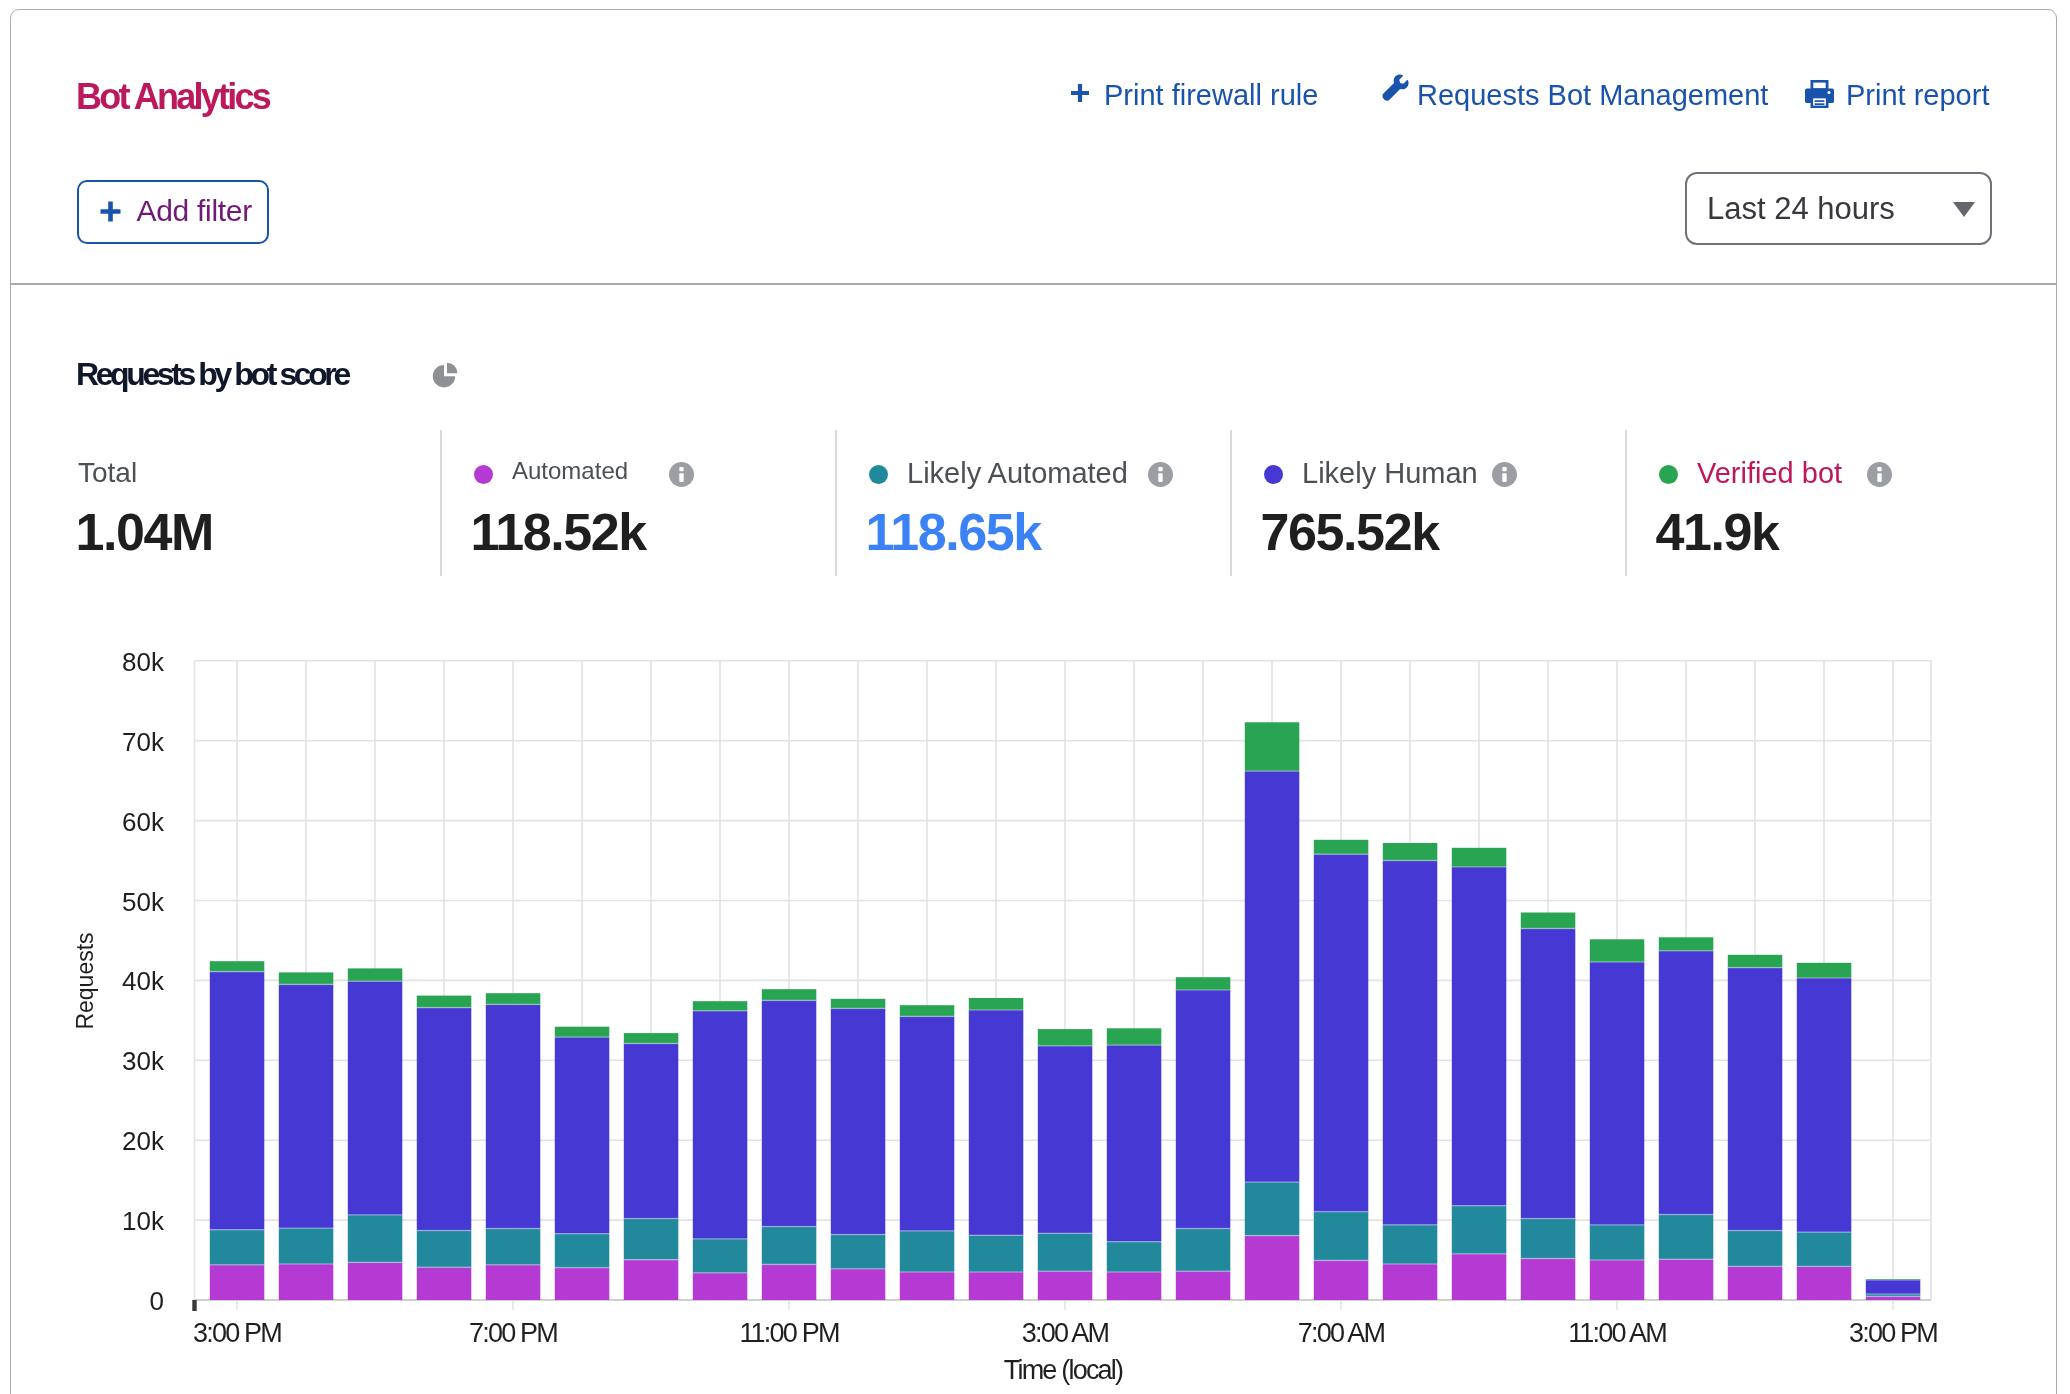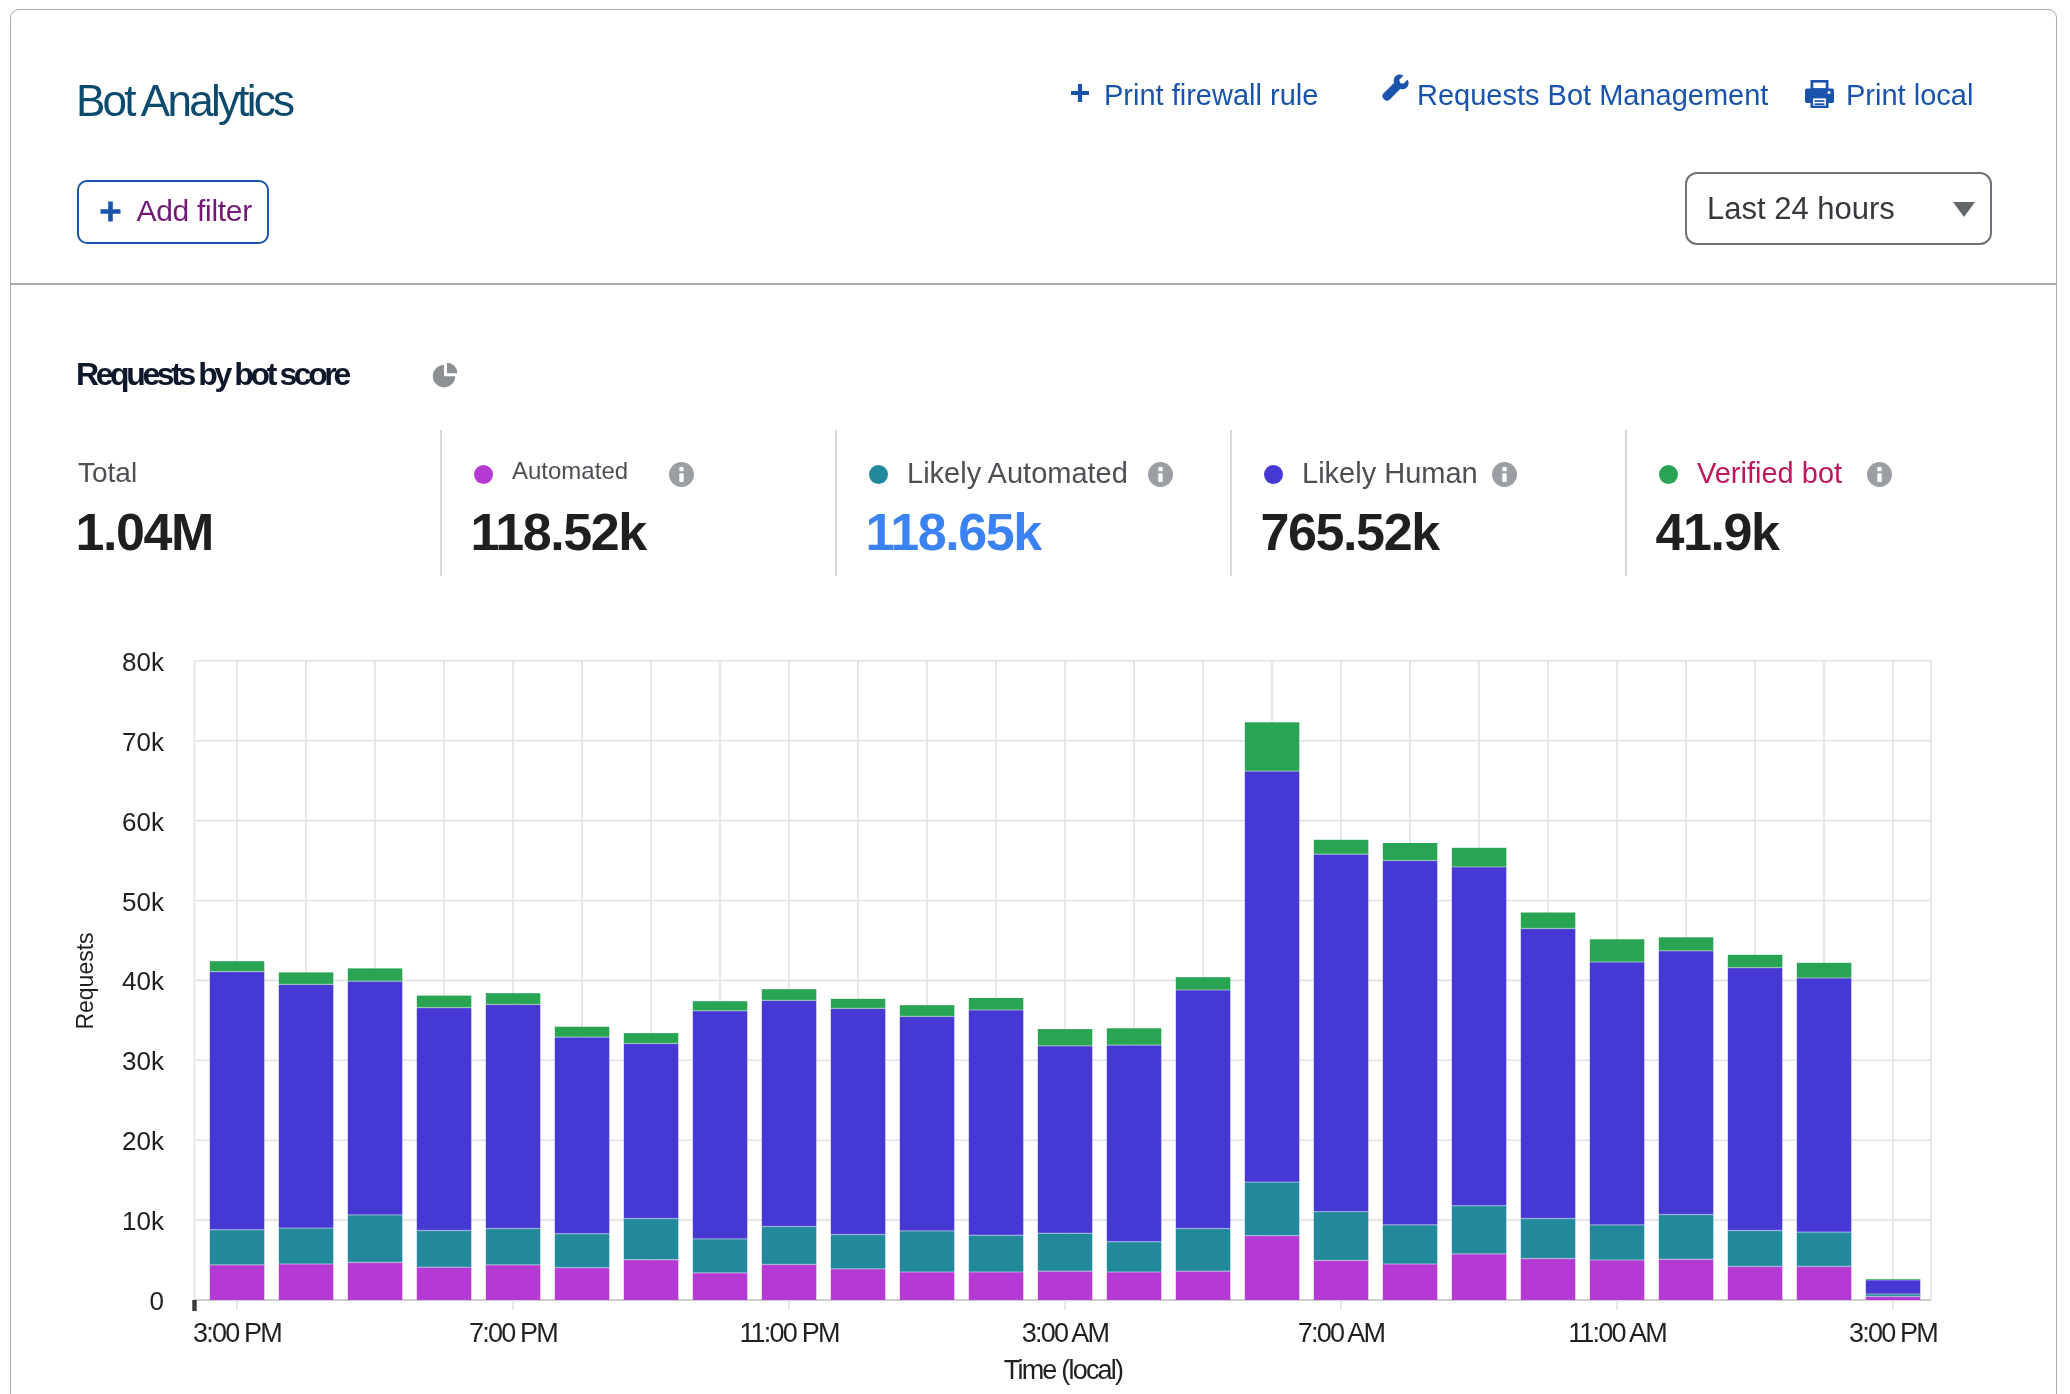--- a/index.html
+++ b/index.html
@@ -6,41 +6,41 @@
   html,body { width:2070px; height:1394px; background:#fff;
     font-family:"Liberation Sans", sans-serif; overflow:hidden; position:relative; }
   .abs { position:absolute; }
 </style>
 </head>
 <body>
 
 <div class="abs" style="left:10.2px;top:8.8px;width:2046.8px;height:1400px;border:1.7px solid #ababab;border-radius:9px 9px 0 0;background:#fff"></div>
 <div class="abs" style="left:10.2px;top:283.3px;width:2046.8px;height:1.7px;background:#ababab"></div>
 
-<div class="abs" style="left:76px;top:79.2px;font-size:44px;font-weight:400;color:#0c4a6e;letter-spacing:-2.75px">Bot Analytics</div>
+<div class="abs" style="left:76px;top:79.2px;font-size:36px;font-weight:700;color:#be185d;letter-spacing:-2.75px">Bot Analytics</div>
 
 <svg width="22" height="22" viewBox="0 0 22 22" style="position:absolute;left:1069px;top:82px">
     <path d="M11 2 V20 M2 11 H20" stroke="#1a53ac" stroke-width="4.2"></path>
   </svg>
 <div class="abs" style="left:1104px;top:80.6px;font-size:29px;color:#1a53ac">Print firewall rule</div>
 <svg width="30" height="30" viewBox="0 0 24 24" style="position:absolute;left:1381px;top:74px">
     <path fill="#1a53ac" d="M21.6 5.2c-.1-.4-.6-.5-.9-.2l-2.8 2.8-2.6-.7-.7-2.6 2.8-2.8c.3-.3.2-.8-.2-.9C15.3-.1 13 .4 11.6 1.8c-1.4 1.4-1.8 3.5-1.2 5.3L1.9 15.6c-1.1 1.1-1.1 2.9 0 4l.9.9c1.1 1.1 2.9 1.1 4 0l8.5-8.5c1.8.6 3.9.2 5.3-1.2 1.4-1.4 1.9-3.7 1-5.6z"></path>
   </svg>
 <div class="abs" style="left:1417px;top:80.6px;font-size:29px;color:#1a53ac">Requests Bot Management</div>
 <svg width="29" height="28" viewBox="0 0 29 28" style="position:absolute;left:1805px;top:80px">
     <rect x="5.5" y="0" width="18" height="10.5" fill="#1a53ac"></rect>
     <rect x="8.3" y="2.6" width="12.4" height="5.6" fill="#fff"></rect>
     <rect x="0" y="8.5" width="29" height="14.5" rx="1.8" fill="#1a53ac"></rect>
     <circle cx="24" cy="12.6" r="1.5" fill="#fff"></circle>
     <rect x="5.5" y="16" width="18" height="12" fill="#1a53ac"></rect>
     <rect x="8.1" y="18.4" width="12.8" height="7.2" fill="#fff"></rect>
     <rect x="9.6" y="20.2" width="9.8" height="1.7" fill="#1a53ac"></rect>
     <rect x="9.6" y="23.3" width="9.8" height="1.7" fill="#1a53ac"></rect>
   </svg>
-<div class="abs" style="left:1846px;top:80.6px;font-size:29px;color:#1a53ac">Print local</div>
+<div class="abs" style="left:1846px;top:80.6px;font-size:29px;color:#1a53ac">Print report</div>
 
 <div class="abs" style="left:77px;top:180px;width:192px;height:64px;border:2.6px solid #1a53ac;border-radius:10px"></div>
 <svg width="23" height="23" viewBox="0 0 23 23" style="position:absolute;left:99px;top:200px">
     <path d="M11.5 1.5 V21.5 M1.5 11.5 H21.5" stroke="#1a53ac" stroke-width="4.6"></path>
   </svg>
 <div class="abs" style="left:136.5px;top:196.4px;font-size:30px;letter-spacing:-0.3px;color:#701a75">Add filter</div>
 
 <div class="abs" style="left:1685px;top:172px;width:307px;height:73px;border:2px solid #70727a;border-radius:12px"></div>
 <div class="abs" style="left:1707px;top:193.4px;font-size:31px;color:#36383d">Last 24 hours</div>
 <div style="position:absolute;left:1953px;top:202px;width:0;height:0;border-left:11px solid transparent;border-right:11px solid transparent;border-top:15px solid #63666a"></div>

